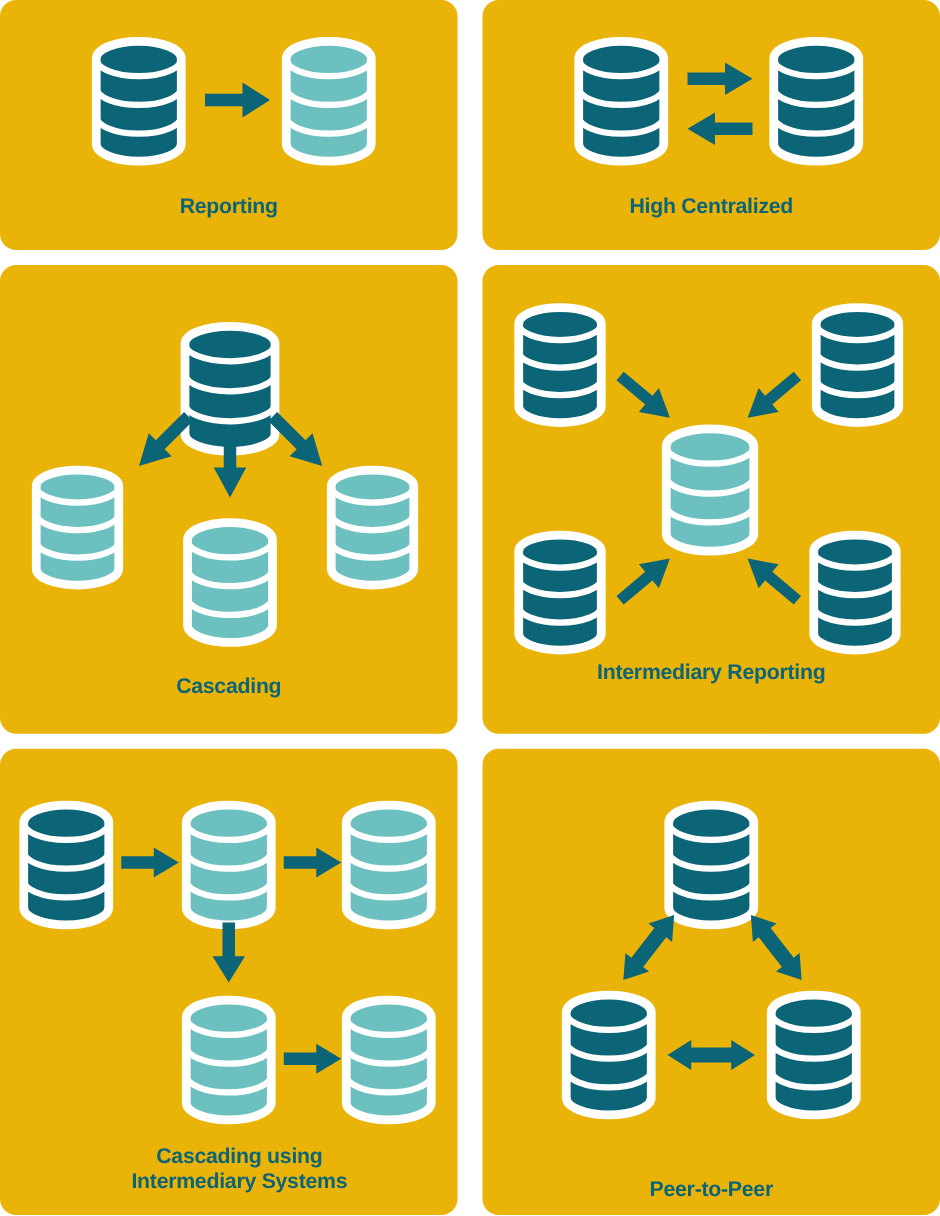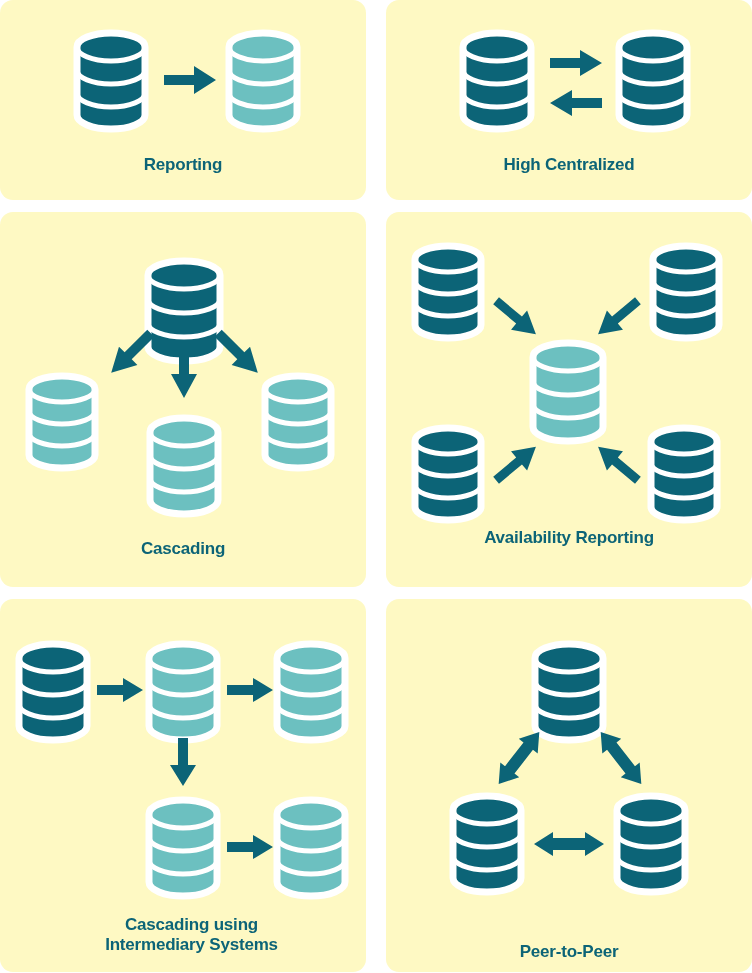--- a/index.html
+++ b/index.html
@@ -16,21 +16,21 @@
   #grid {
     display: grid;
     grid-template-columns: 366px 366px;
     grid-template-rows: 200px 375px 373px;
     gap: 12px 20px;
     width: 752px;
     height: 973px;
     box-sizing: border-box;
   }
   .panel {
-    background: #fef9c3;
+    background: #eab308;
     border-radius: 13px;
     position: relative;
     overflow: hidden;
   }
   .stage {
     position: absolute;
     left: 0;
     right: 0;
     top: 0;
   }
@@ -349,21 +349,21 @@
             <path d="M5,17 a33,13 0 0 0 66,0"></path>
             <path d="M5,39 a33,13 0 0 0 66,0"></path>
             <path d="M5,61 a33,13 0 0 0 66,0"></path>
           </g>
         </svg>
           </div>
       </div>
 
     </div>
     <div class="caption" style="top:316px;">
-      <div>Availability Reporting</div>
+      <div>Intermediary Reporting</div>
     </div>
   </div>
 
   <div class="panel">
     <div class="stage">
 
       <div class="db" style="left:14px; top:42px; width:78px; height:102px;">
         <div class="body">
             <svg viewBox="0 0 78 102" preserveAspectRatio="none">
           <g fill="#0c6477" stroke="#ffffff" stroke-width="7">

